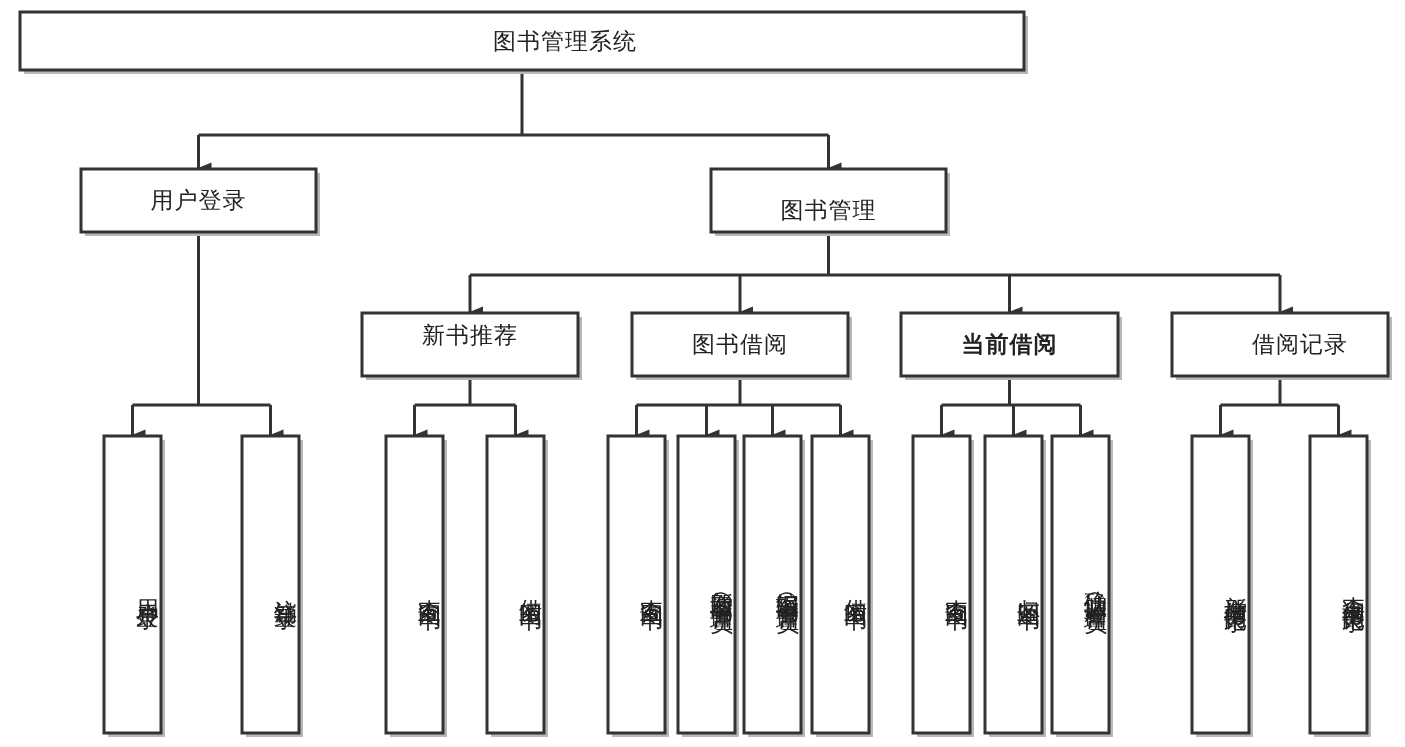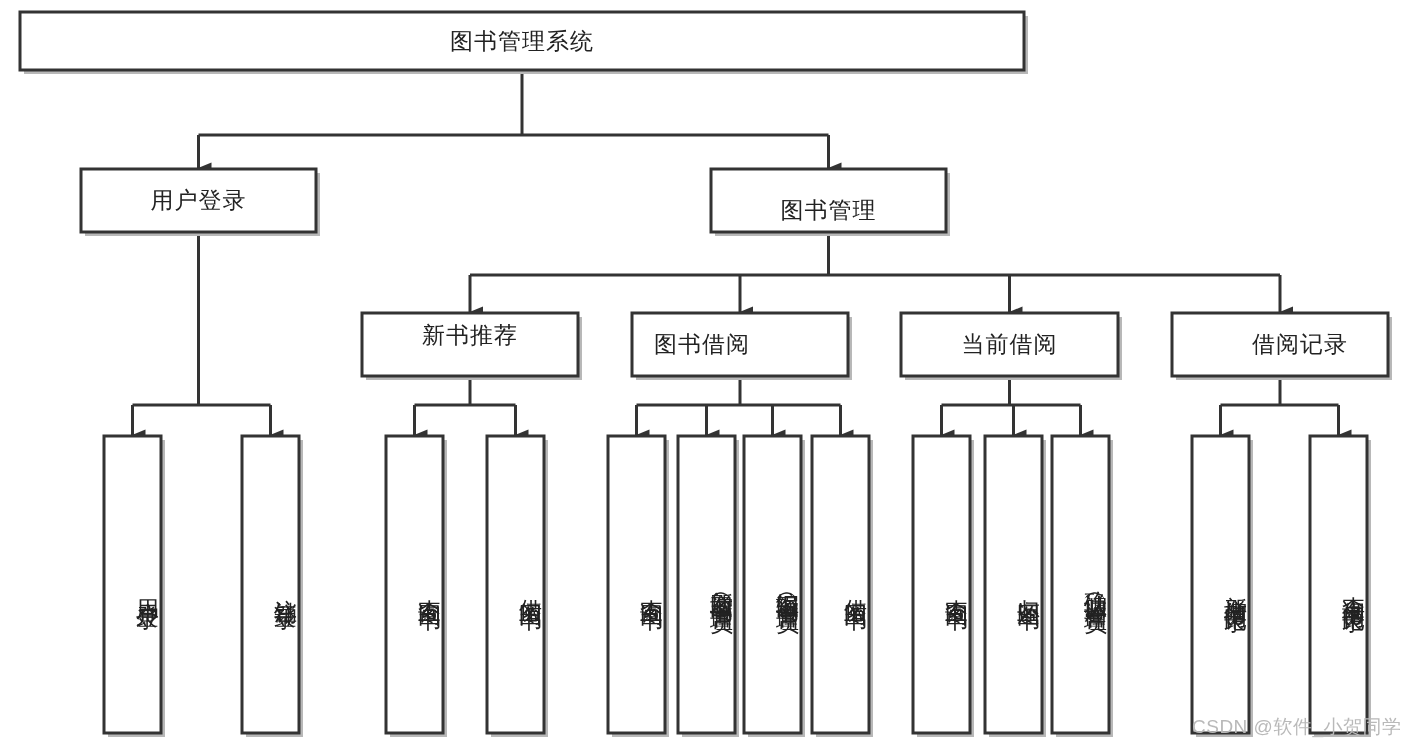--- a/index.html
+++ b/index.html
@@ -159,37 +159,36 @@
         <rect class="node-rect" x="812" y="436" width="57" height="297"></rect>
         <rect class="node-rect" x="913" y="436" width="57" height="297"></rect>
         <rect class="node-rect" x="985" y="436" width="57" height="297"></rect>
         <rect class="node-rect" x="1052" y="436" width="57" height="297"></rect>
         <rect class="node-rect" x="1192" y="436" width="57" height="297"></rect>
         <rect class="node-rect" x="1310" y="436" width="57" height="297"></rect>
       </g>
   </svg>
 
   <div id="labels-layer">
-      <div class="node-label horizontal" style="left: 20px; top: 12px; width: 1004px; height: 58px;">图书管理系统</div>
+      <div class="node-label horizontal" style="left: 20px; top: 12px; width: 1004px; height: 58px; padding-left: 43px;">图书管理系统</div>
       <div class="node-label horizontal" style="left: 81px; top: 169px; width: 235px; height: 63px;">用户登录</div>
       <div class="node-label horizontal" style="left: 711px; top: 179px; width: 235px; height: 63px;">图书管理</div>
       <div class="node-label horizontal" style="left: 362px; top: 313px; width: 216px; height: 45px;">新书推荐</div>
-      <div class="node-label horizontal" style="left: 594px; top: 313px; width: 216px; height: 63px;">图书借阅</div>
-      <div class="node-label horizontal" style="left: 901px; top: 313px; width: 217px; height: 63px;">当前借阅</div>
+      <div class="node-label horizontal" style="left: 632px; top: 313px; width: 216px; height: 63px;">图书借阅</div>
+      <div class="node-label horizontal" style="left: 901px; top: 313px; width: 217px; height: 63px; font-weight: bold;">当前借阅</div>
       <div class="node-label horizontal" style="left: 1172px; top: 313px; width: 256px; height: 63px;">借阅记录</div>
       <div class="node-label vertical" style="left: 104px; top: 436px; width: 57px; height: 297px;">用户登录</div>
       <div class="node-label vertical" style="left: 242px; top: 436px; width: 57px; height: 297px;">注销登录</div>
       <div class="node-label vertical" style="left: 386px; top: 436px; width: 57px; height: 297px;">查询图书</div>
       <div class="node-label vertical" style="left: 487px; top: 436px; width: 57px; height: 297px;">借阅图书</div>
       <div class="node-label vertical" style="left: 608px; top: 436px; width: 57px; height: 297px;">查询图书</div>
       <div class="node-label vertical" style="left: 678px; top: 436px; width: 57px; height: 297px;">新增图书（管理员）</div>
       <div class="node-label vertical" style="left: 744px; top: 436px; width: 57px; height: 297px;">编辑图书（管理员）</div>
       <div class="node-label vertical" style="left: 812px; top: 436px; width: 57px; height: 297px;">借阅图书</div>
       <div class="node-label vertical" style="left: 913px; top: 436px; width: 57px; height: 297px;">查询图书</div>
       <div class="node-label vertical" style="left: 985px; top: 436px; width: 57px; height: 297px;">归还图书</div>
       <div class="node-label vertical" style="left: 1052px; top: 436px; width: 57px; height: 297px;">确认归还（管理员）</div>
       <div class="node-label vertical" style="left: 1192px; top: 436px; width: 57px; height: 297px;">新增借阅记录</div>
       <div class="node-label vertical" style="left: 1310px; top: 436px; width: 57px; height: 297px;">查询借阅记录</div>
     </div>
 
-  <div class="watermark" style="left: 1192px; top: 714px;">CSDN @软件_小贺同学</div>
 
 </div>
 
 </body></html>

